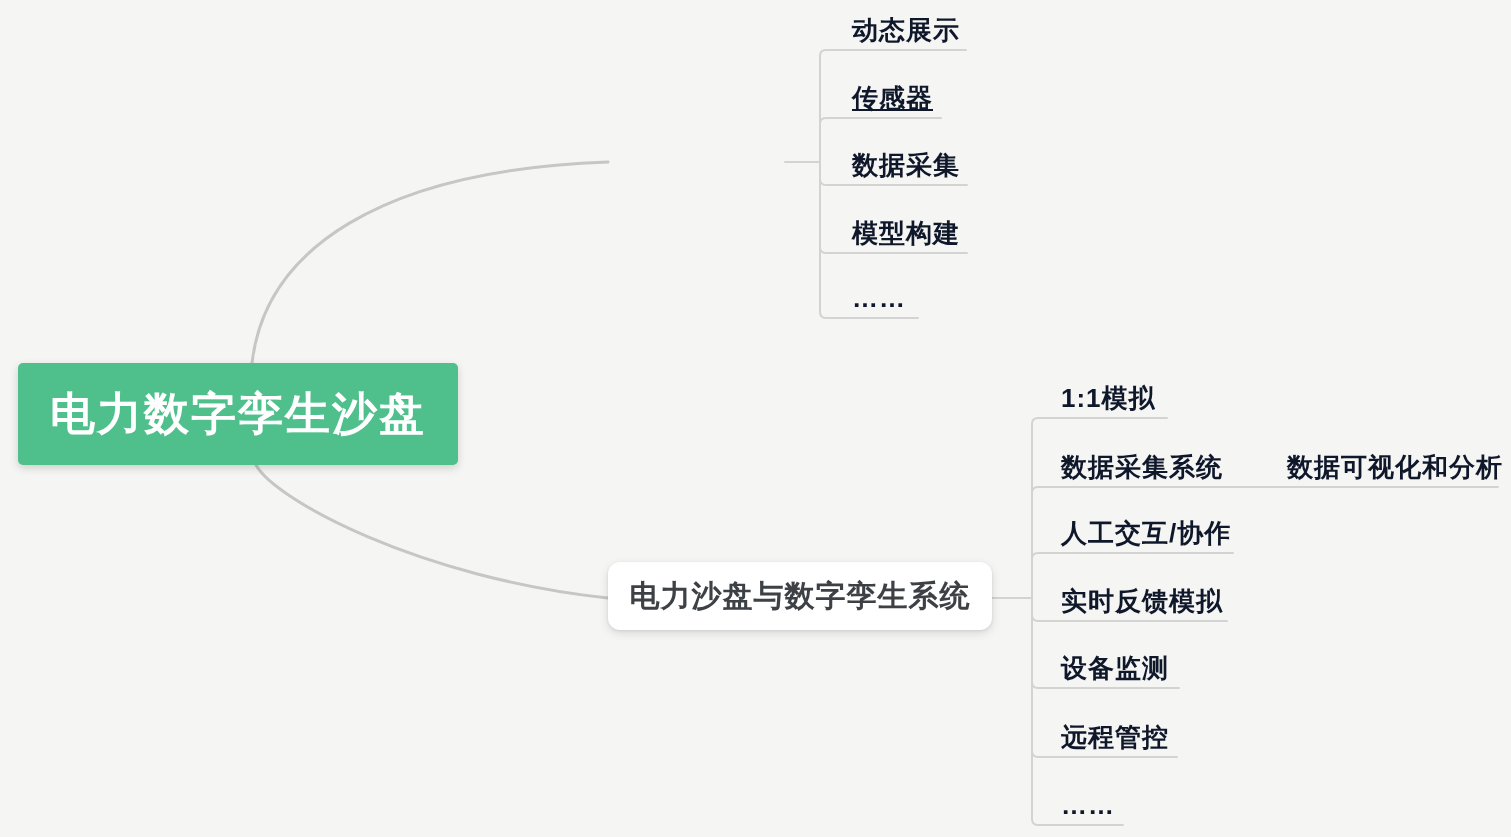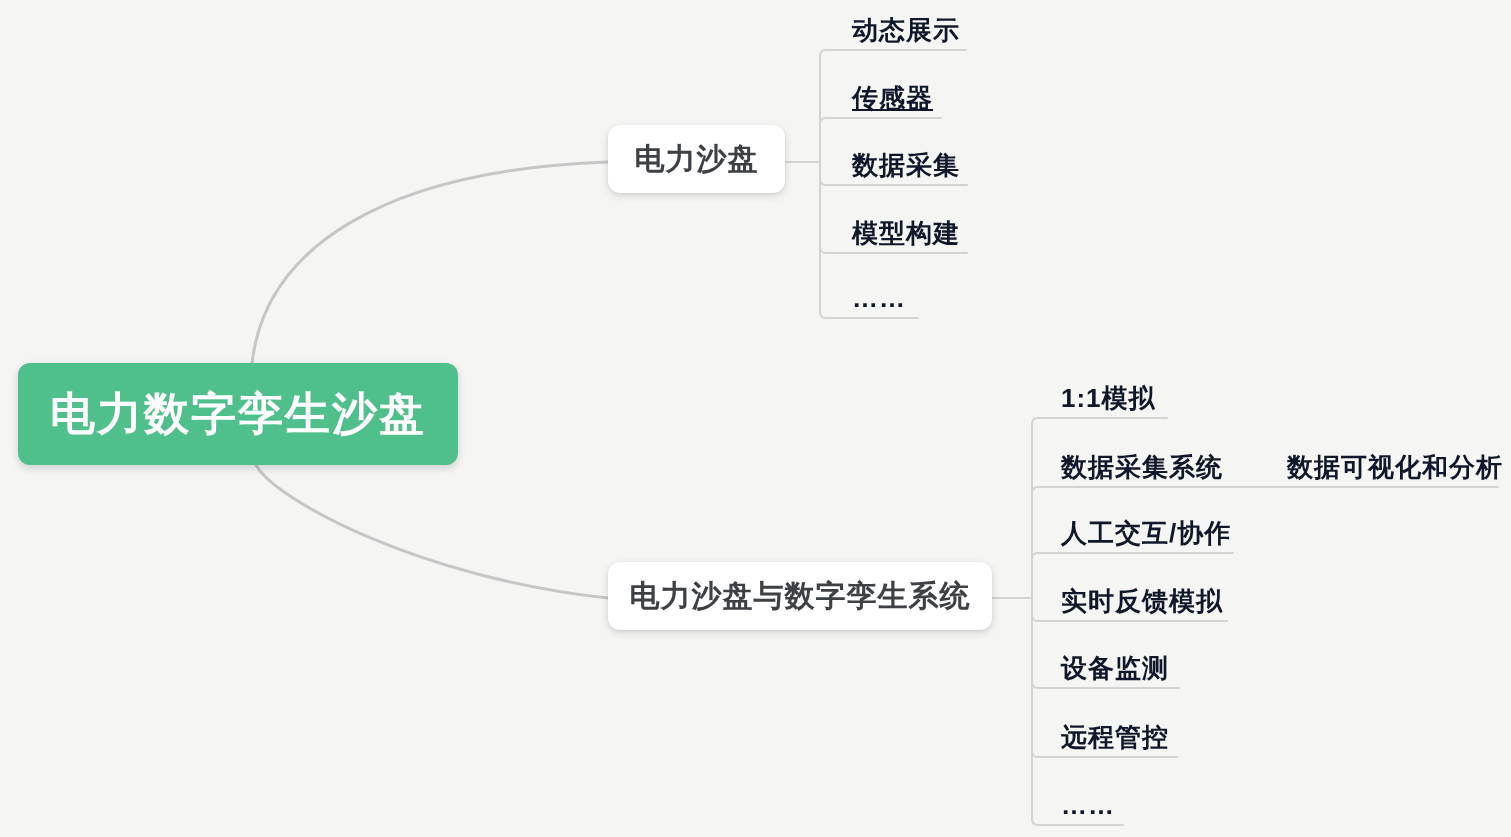--- a/index.html
+++ b/index.html
@@ -6,21 +6,21 @@
   body{
     width:1511px;height:837px;overflow:hidden;
     font-family:"Liberation Sans","DejaVu Sans",sans-serif;
     background:#f5f5f3;
   }
   #canvas{position:relative;width:1511px;height:837px;background:#f5f5f3;}
   #connectors{position:absolute;left:0;top:0;width:1511px;height:837px;}
 
   .topic-root{
     position:absolute;left:18px;top:363px;width:440px;height:102px;
-    background:#4fc08c;border-radius:12px;
+    background:#4fc08c;border-radius:5px;
     box-shadow:0 3px 8px rgba(0,0,0,0.16);
     display:flex;align-items:center;justify-content:center;
     color:#ffffff;font-size:45px;font-weight:bold;letter-spacing:2px;
     white-space:nowrap;cursor:default;
   }
   .topic-main{
     position:absolute;background:#ffffff;border-radius:12px;
     box-shadow:0 3px 10px rgba(0,0,0,0.12),0 1px 3px rgba(0,0,0,0.08);
     display:flex;align-items:center;justify-content:center;
     color:#3d4145;font-size:30px;font-weight:bold;letter-spacing:1px;
@@ -64,21 +64,20 @@
       <path d="M 1233,553 H 1038 Q 1032,553 1032,559 V 598"></path>
       <path d="M 1227,621 H 1038 Q 1032,621 1032,615 V 598"></path>
       <path d="M 1179,688 H 1038 Q 1032,688 1032,682 V 598"></path>
       <path d="M 1177,757 H 1038 Q 1032,757 1032,751 V 598"></path>
       <path d="M 1123,825 H 1038 Q 1032,825 1032,819 V 598"></path>
     </g>
   </svg>
 
   <div class="topic-root">电力数字孪生沙盘</div>
 
-  <div class="topic-main topic-branch1">电力沙盘</div>
   <div class="topic-main topic-branch2">电力沙盘与数字孪生系统</div>
 
   <div class="leaf" style="left:852px;top:11px;">动态展示</div>
   <div class="leaf" style="left:852px;top:79px;text-decoration:underline;">传感器</div>
   <div class="leaf" style="left:852px;top:146px;">数据采集</div>
   <div class="leaf" style="left:852px;top:214px;">模型构建</div>
   <div class="leaf" style="left:852px;top:279px;">……</div>
 
   <div class="leaf" style="left:1061px;top:379px;">1:1模拟</div>
   <div class="leaf" style="left:1061px;top:448px;">数据采集系统</div>

